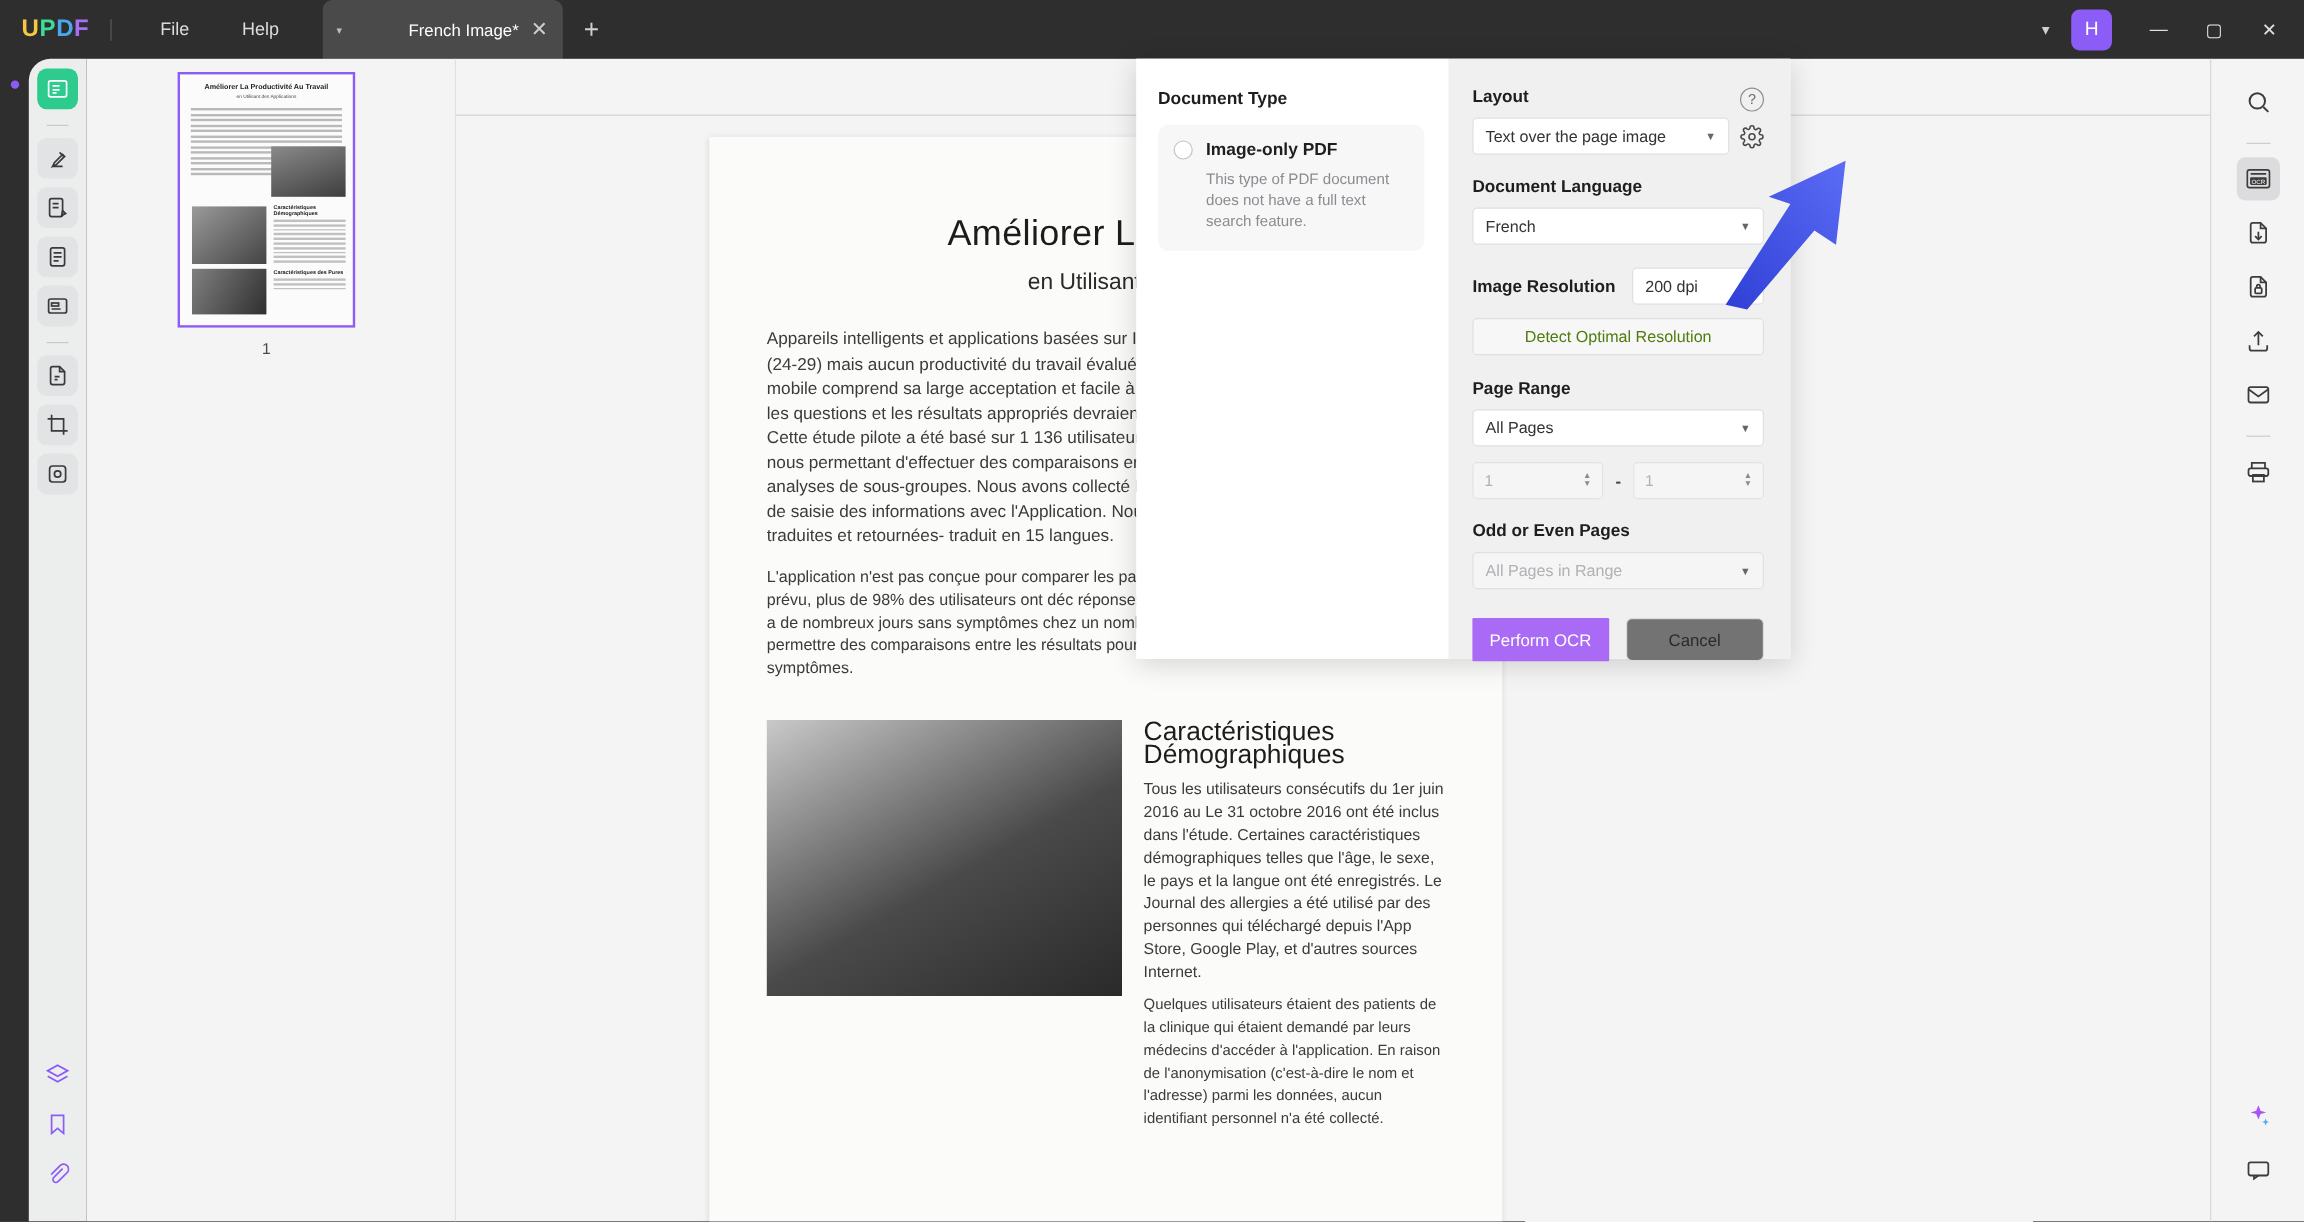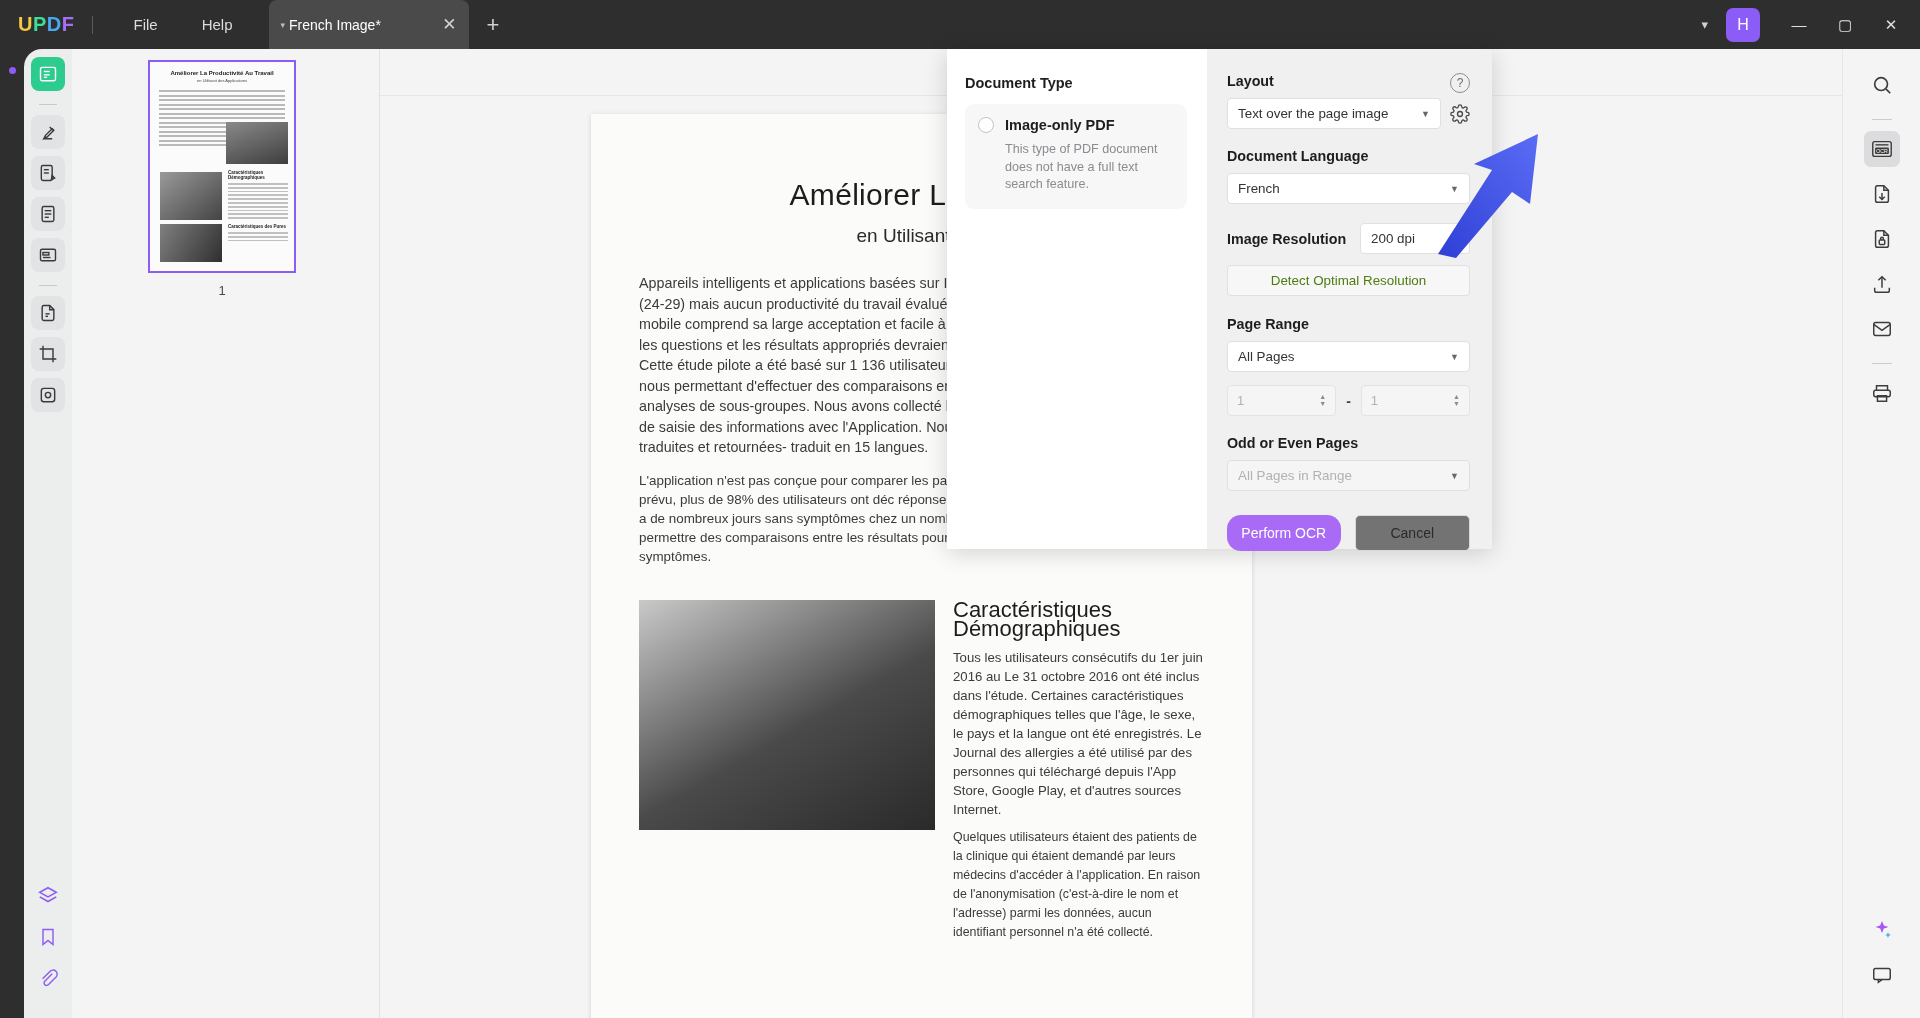--- a/index.html
+++ b/index.html
@@ -24,21 +24,21 @@
   .vsep { width:1px; height:18px; background:#5a5a5a; margin:0 18px; }
   .menu-item {
     color:#dcdcdc; font-size:15px; padding:6px 22px; cursor:default;
   }
   .tab {
     margin-left:14px; height:49px; min-width:200px; background:#4a4a4a;
     border-top-left-radius:8px; border-top-right-radius:8px;
     display:flex; align-items:center; position:relative; padding:0 12px;
   }
   .tab .caret { color:#bdbdbd; font-size:9px; margin-right:4px; }
-  .tab .tabtitle { color:#ffffff; font-size:14px; flex:1; text-align:left; }
+  .tab .tabtitle { color:#ffffff; font-size:14px; flex:1; text-align:right; }
   .tab .tabclose { color:#cfcfcf; font-size:17px; margin-left:10px; cursor:pointer; }
   .newtab { color:#d0d0d0; font-size:22px; margin-left:18px; cursor:pointer; }
   .tb-right { margin-left:auto; display:flex; align-items:center; }
   .tb-chevron { color:#d0d0d0; font-size:13px; padding:0 18px; cursor:pointer; }
   .avatar {
     width:34px; height:34px; border-radius:7px; background:#8b5cf6;
     color:#fff; font-size:16px; display:flex; align-items:center; justify-content:center;
     margin-right:16px; cursor:pointer;
   }
   .winbtn { width:46px; height:49px; display:flex; align-items:center; justify-content:center;
@@ -159,21 +159,21 @@
   }
   .range-row { display:flex; align-items:center; gap:10px; margin-bottom:19px; }
   .spin {
     flex:1; height:31px; background:#f5f5f5; border:1px solid #e3e3e5; border-radius:4px;
     display:flex; align-items:center; padding:0 9px; font-size:13px; color:#b1b1b6; cursor:text;
   }
   .spin .arrows { margin-left:auto; display:flex; flex-direction:column; gap:1px; color:#8b8b8b; font-size:7px; line-height:6px; }
   .dash { font-size:14px; color:#444; font-weight:bold; }
   .act-row { display:flex; gap:14px; margin-top:6px; }
   .btn-primary {
-    flex:1; height:36px; border-radius:14px; background:#a96bf5; color:#ffffff;
+    flex:1; height:36px; border-radius:1px; background:#a96bf5; color:#ffffff;
     font-size:14px; display:flex; align-items:center; justify-content:center; cursor:pointer;
   }
   .btn-secondary {
     flex:1; height:36px; border-radius:5px; background:#737373; border:1px solid #dadadc; color:#2a2a2a;
     font-size:14px; display:flex; align-items:center; justify-content:center; cursor:pointer;
   }
   .help-icon {
     position:absolute; right:22px; top:24px; width:20px; height:20px; border-radius:50%;
     border:1.4px solid #8d8d93; color:#6a6a70; font-size:12px;
     display:flex; align-items:center; justify-content:center; cursor:pointer;

